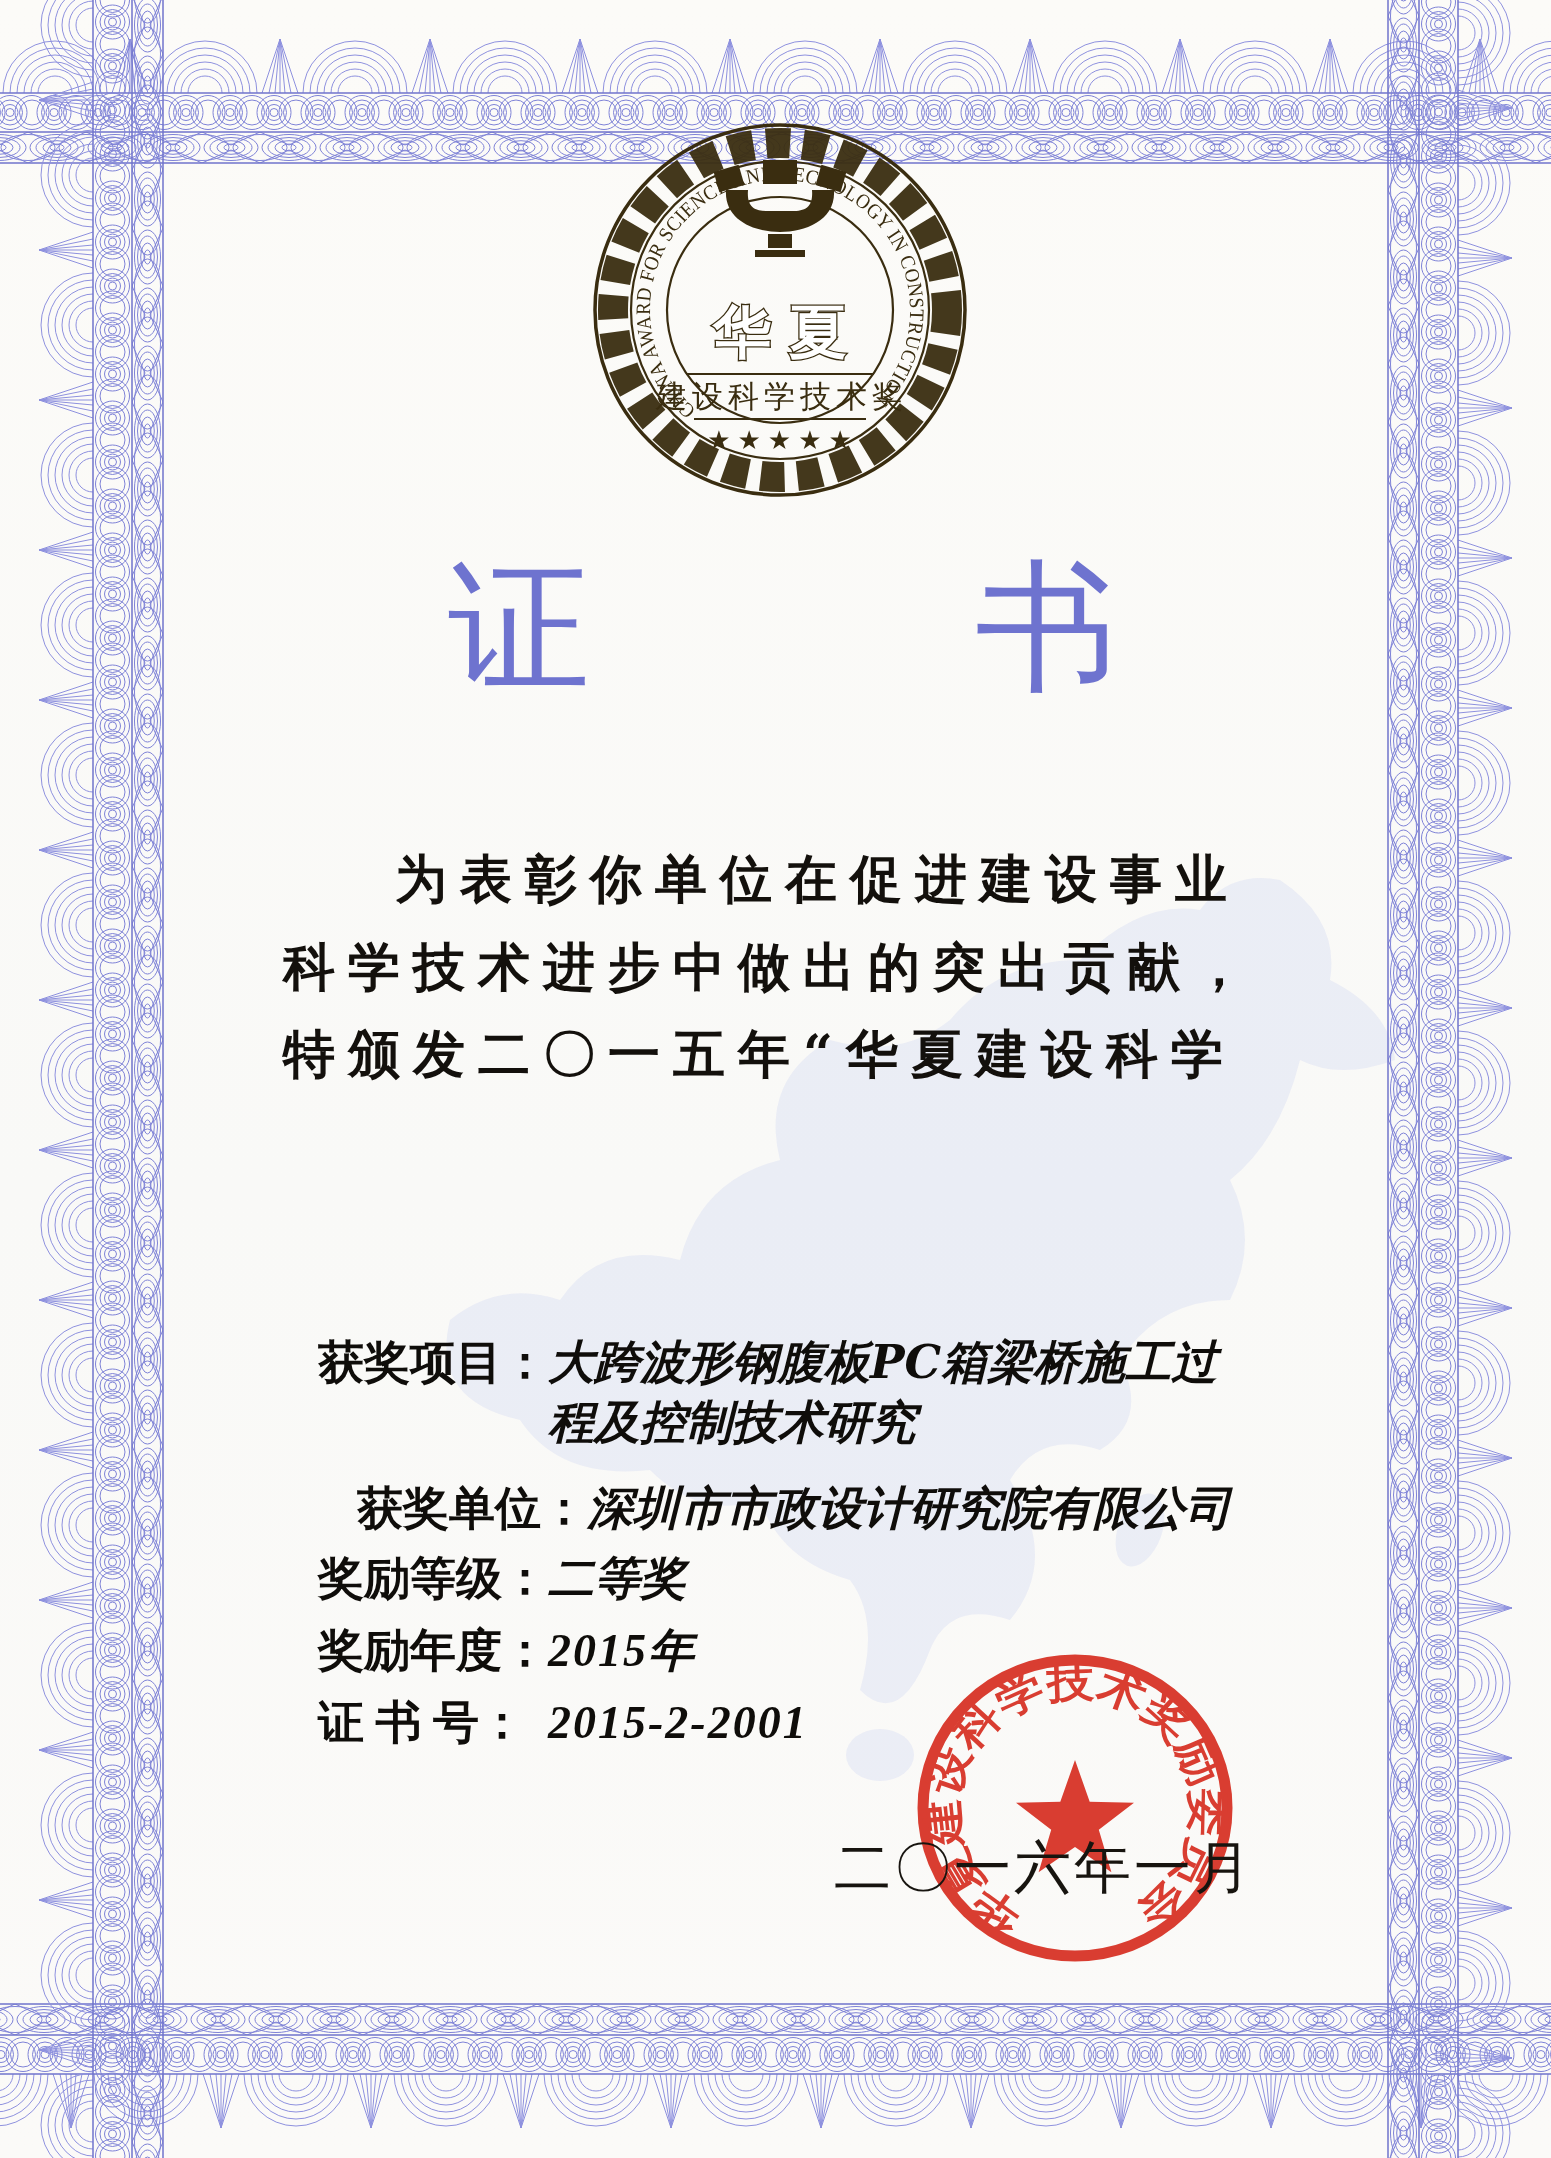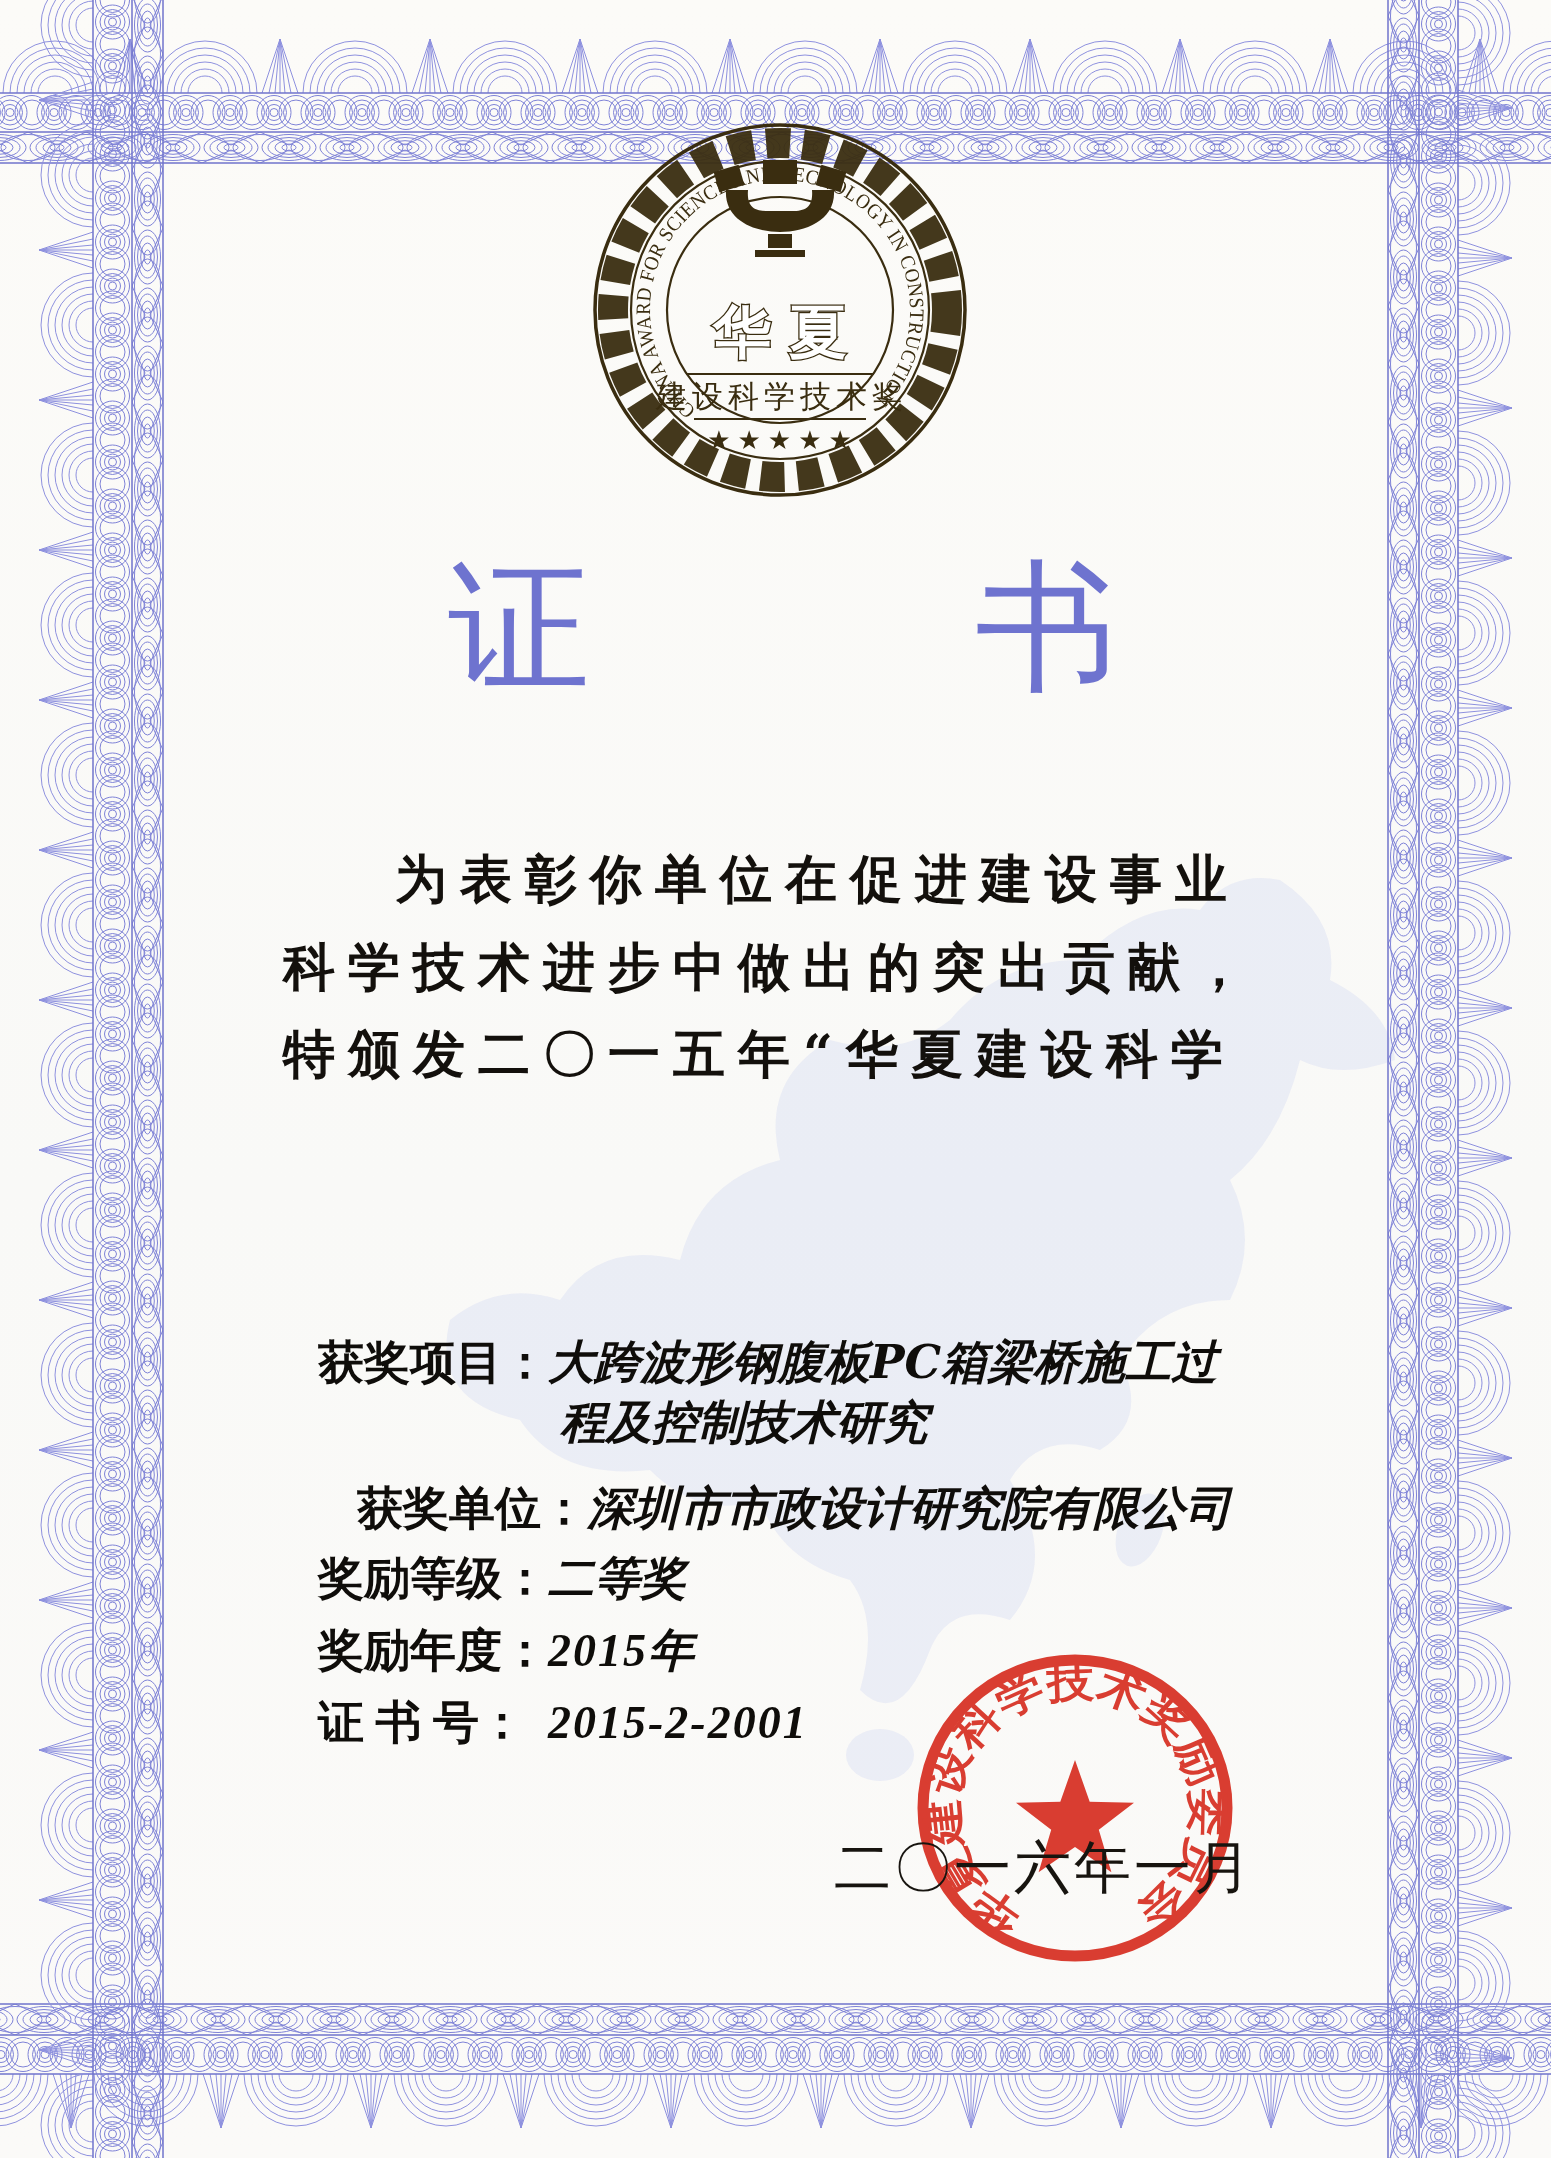--- a/index.html
+++ b/index.html
@@ -143,21 +143,21 @@
 
   <div class="body-block">
     <div class="body-line indent">为表彰你单位在促进建设事业</div>
     <div class="body-line">科学技术进步中做出的突出贡献，</div>
     <div class="body-line">特颁发二〇一五年“华夏建设科学</div>
   </div>
 
   <div class="field-row" style="top:1332px;">
     <span class="field-label">获奖项目：</span><span class="field-value">大跨波形钢腹板PC箱梁桥施工过</span>
   </div>
-  <div class="field-row" style="top:1392px;left:560px;">
+  <div class="field-row" style="top:1392px;left:548px;">
     <span class="field-value">程及控制技术研究</span>
   </div>
 
   <div class="field-row" style="top:1478px;margin-left:39px;">
     <span class="field-label">获奖单位：</span><span class="field-value">深圳市市政设计研究院有限公司</span>
   </div>
 
   <div class="field-row" style="top:1548px;">
     <span class="field-label">奖励等级：</span><span class="field-value">二等奖</span>
   </div>

